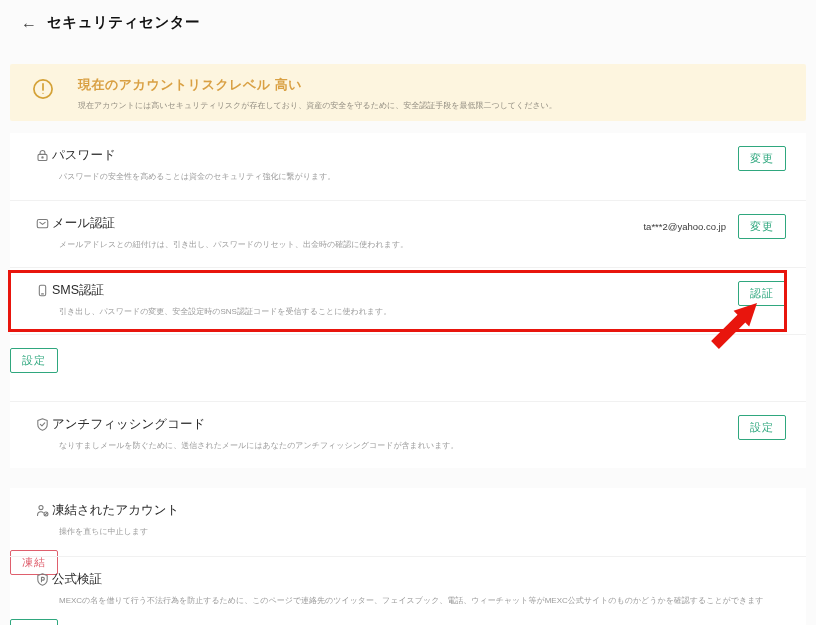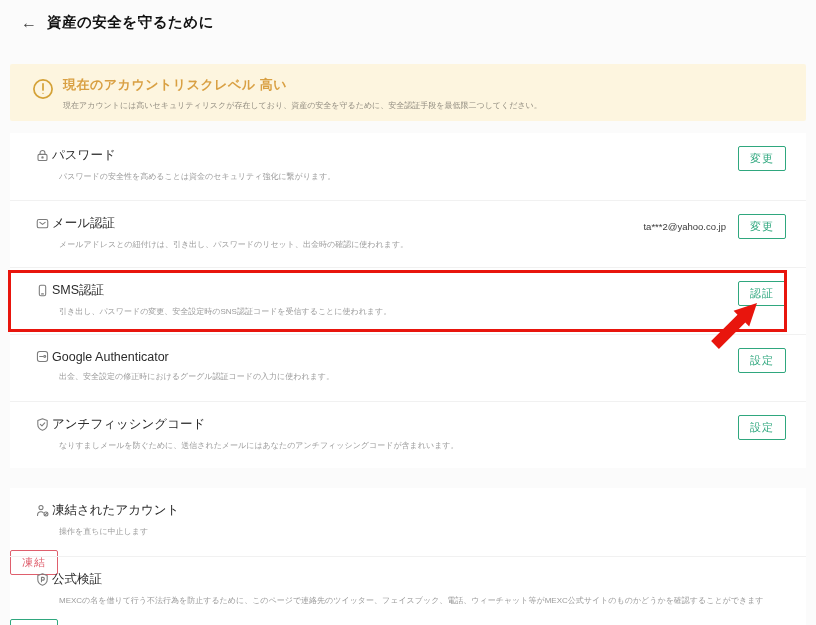--- a/index.html
+++ b/index.html
@@ -11,21 +11,21 @@
   
   .page-header { position:absolute; top:13px; left:21px; display:flex; align-items:center; gap:10px; }
   .back-arrow { font-size:16px; color:#444; cursor:pointer; line-height:1; }
   .page-title { font-size:14.5px; font-weight:bold; color:#111; letter-spacing:.5px; }
 
   
   .banner {
     position:absolute; left:10px; top:64px; width:796px; height:57px;
     background:#fdf5df; border-radius:2px; padding:12px 0 0 22px;
   }
-  .banner-inner { display:flex; gap:9px; }
+  .banner-inner { display:flex; gap:24px; }
   .banner-icon { flex:0 0 auto; margin-top:2px; }
   .banner-title { font-size:13px; font-weight:bold; color:#d9a043; letter-spacing:.5px; }
   .banner-desc { font-size:8px; color:#938e82; margin-top:6px; }
 
   
   .card { position:absolute; left:10px; width:796px; background:#fff; }
   .card-1 { top:133px; height:335px; }
   .card-2 { top:488px; height:137px; }
 
   .row { position:relative; display:flex; align-items:flex-start; justify-content:space-between; }
@@ -60,21 +60,21 @@
   .annotation-arrow {
     position:absolute; left:693px; top:29px; width:60px; height:60px;
     z-index:6; pointer-events:none;
   }
 </style>
 </head>
 <body>
 
 <div class="page-header">
   <span class="back-arrow">←</span>
-  <span class="page-title">資産の安全を守るために</span>
+  <span class="page-title">セキュリティセンター</span>
 </div>
 
 <div class="banner">
   <div class="banner-inner">
     <span class="banner-icon">
       <svg width="22" height="22" viewBox="0 0 22 22" fill="none" stroke="#d4a136" stroke-width="1.7" stroke-linecap="round">
         <circle cx="11" cy="11" r="9.1"></circle>
         <path d="M11 5.8v6.2"></path>
         <circle cx="11" cy="15.4" r="0.6" fill="#d4a136" stroke="none"></circle>
       </svg>
@@ -142,33 +142,20 @@
         <span class="row-title">SMS認証</span>
       </div>
       <div class="row-desc">引き出し、パスワードの変更、安全設定時のSNS認証コードを受信することに使われます。</div>
     </div>
     <div class="row-right">
       <button class="btn">認証</button>
     </div>
   </div>
 
   <div class="row">
-    <div class="row-main">
-      <div class="title-line">
-        <span class="row-icon">
-          <svg viewBox="0 0 16 16">
-              <rect x="2.6" y="2.6" width="10.8" height="10.8" rx="2.4"></rect>
-              <path d="M5 8h3.8"></path>
-              <circle cx="10.4" cy="8" r="1"></circle>
-            </svg>
-        </span>
-        <span class="row-title">Google Authenticator</span>
-      </div>
-      <div class="row-desc">出金、安全設定の修正時におけるグーグル認証コードの入力に使われます。</div>
-    </div>
     <div class="row-right">
       <button class="btn">設定</button>
     </div>
   </div>
 
   <div class="row">
     <div class="row-main">
       <div class="title-line">
         <span class="row-icon">
           <svg viewBox="0 0 16 16">

